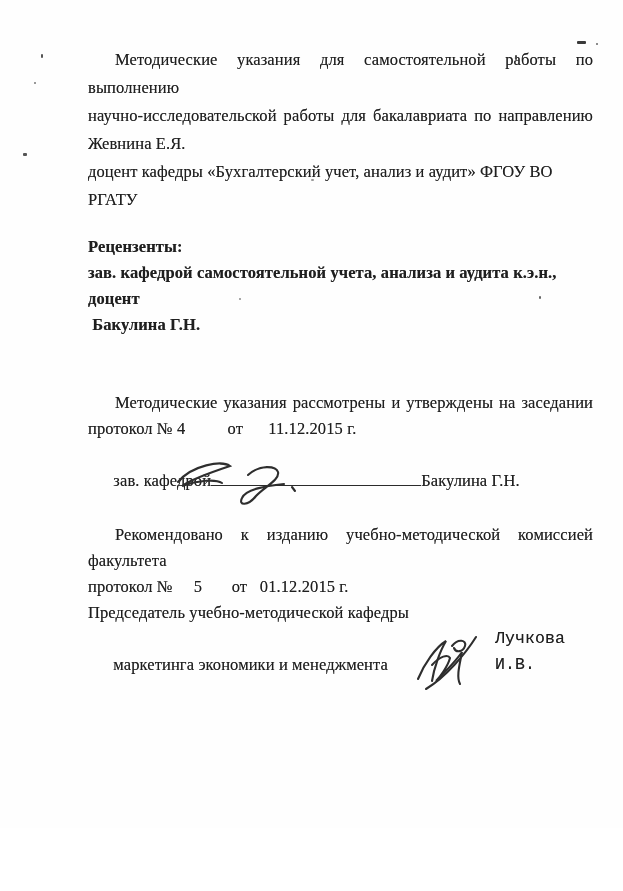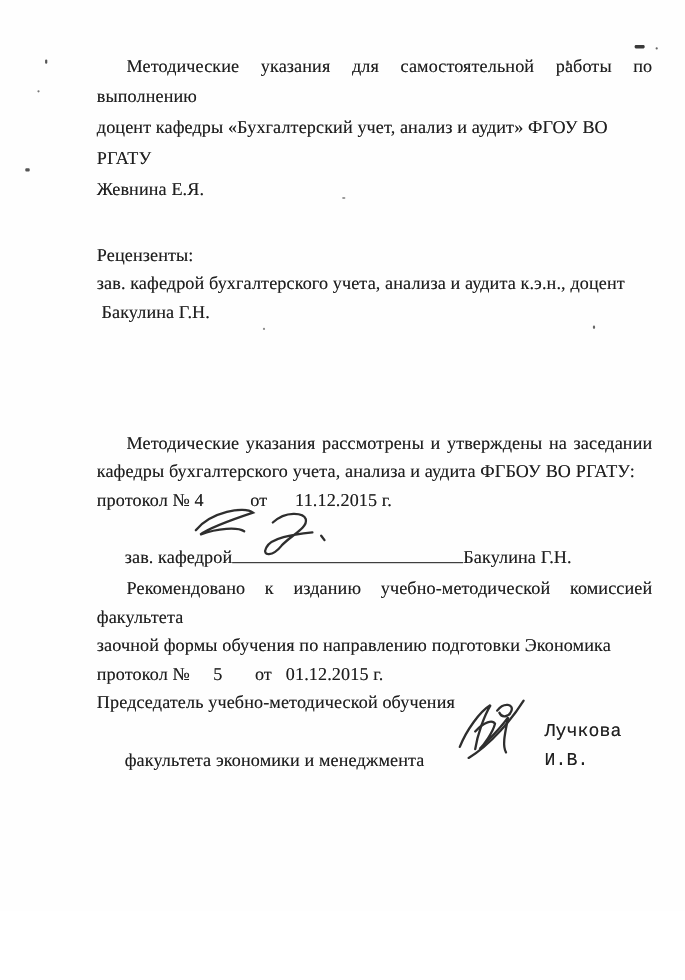--- a/index.html
+++ b/index.html
@@ -35,52 +35,51 @@
   .sig-svg path { fill:none; stroke:#2e2e2e; stroke-width:2.1; stroke-linecap:round; }
   .spk { position:absolute; border-radius:1px; }
 </style>
 </head>
 <body>
 
 <div class="page">
 
   <div class="block lh28" style="top:46px;">
     <div class="line just indent">Методические указания для самостоятельной работы по выполнению</div>
+    <div class="line just">научно-исследовательской работы для бакалавриата по направлению</div>
+    <div class="line">Жевнина Е.Я.</div>
     <div class="line">доцент кафедры «Бухгалтерский учет, анализ и аудит» ФГОУ ВО  РГАТУ</div>
-    <div class="line">Жевнина Е.Я.</div>
   </div>
 
-  <div class="block lh26" style="top:219px;">
+  <div class="block lh26" style="top:234px;font-weight:bold;">
     <div class="line">Рецензенты:</div>
-    <div class="line">зав. кафедрой бухгалтерского учета, анализа и аудита к.э.н., доцент</div>
+    <div class="line">зав. кафедрой самостоятельной учета, анализа и аудита к.э.н., доцент</div>
     <div class="line"> Бакулина Г.Н.</div>
   </div>
 
   <div class="block lh26" style="top:390px;">
     <div class="line just indent">Методические указания рассмотрены и утверждены на заседании</div>
-    <div class="line">кафедры бухгалтерского учета, анализа и аудита ФГБОУ ВО РГАТУ:</div>
     <div class="line">протокол № 4          от      11.12.2015 г.</div>
     <div class="line sigrow">
       <span>зав. кафедрой</span><span class="sigline sigline-1"></span><span>Бакулина Г.Н.</span>
     </div>
   </div>
 
   <svg class="sig-svg" style="left:172px; top:456px;" width="138" height="54" viewBox="0 0 138 54">
     <path d="M6,26 C20,9 50,4 58,10 C46,14 18,24 10,30 C26,24 44,23 50,27"></path>
     <path d="M76,19 C88,8 104,10 106,16 C108,24 92,31 84,40 C76,50 66,50 70,42 C74,33 94,30 112,28"></path>
     <path d="M120,31 l3,4"></path>
   </svg>
 
   <div class="block lh26" style="top:522px;">
     <div class="line just indent">Рекомендовано к изданию учебно-методической комиссией факультета</div>
-    <div class="line">заочной формы обучения по направлению подготовки Экономика</div>
     <div class="line">протокол №     5       от   01.12.2015 г.</div>
-    <div class="line">Председатель учебно-методической обучения</div>
+    <div class="line">Председатель учебно-методической кафедры</div>
     <div class="line sigrow">
-      <span>факультета экономики и менеджмента</span>
+      <span>маркетинга экономики и менеджмента</span>
       <span class="abs-name">Лучкова И.В.</span>
     </div>
   </div>
 
   <svg class="sig-svg" style="left:410px; top:633px;" width="78" height="58" viewBox="0 0 78 58">
     <path d="M8,46 C14,31 26,14 36,8 C30,18 24,35 22,48"></path>
     <path d="M22,32 C30,23 38,21 40,25 C38,33 30,44 26,48 C34,40 46,28 52,19 C50,30 46,44 50,51"></path>
     <path d="M66,4 C56,20 36,44 16,56"></path>
     <path d="M42,13 C48,5 57,7 55,13 C53,19 46,20 44,15"></path>
   </svg>

